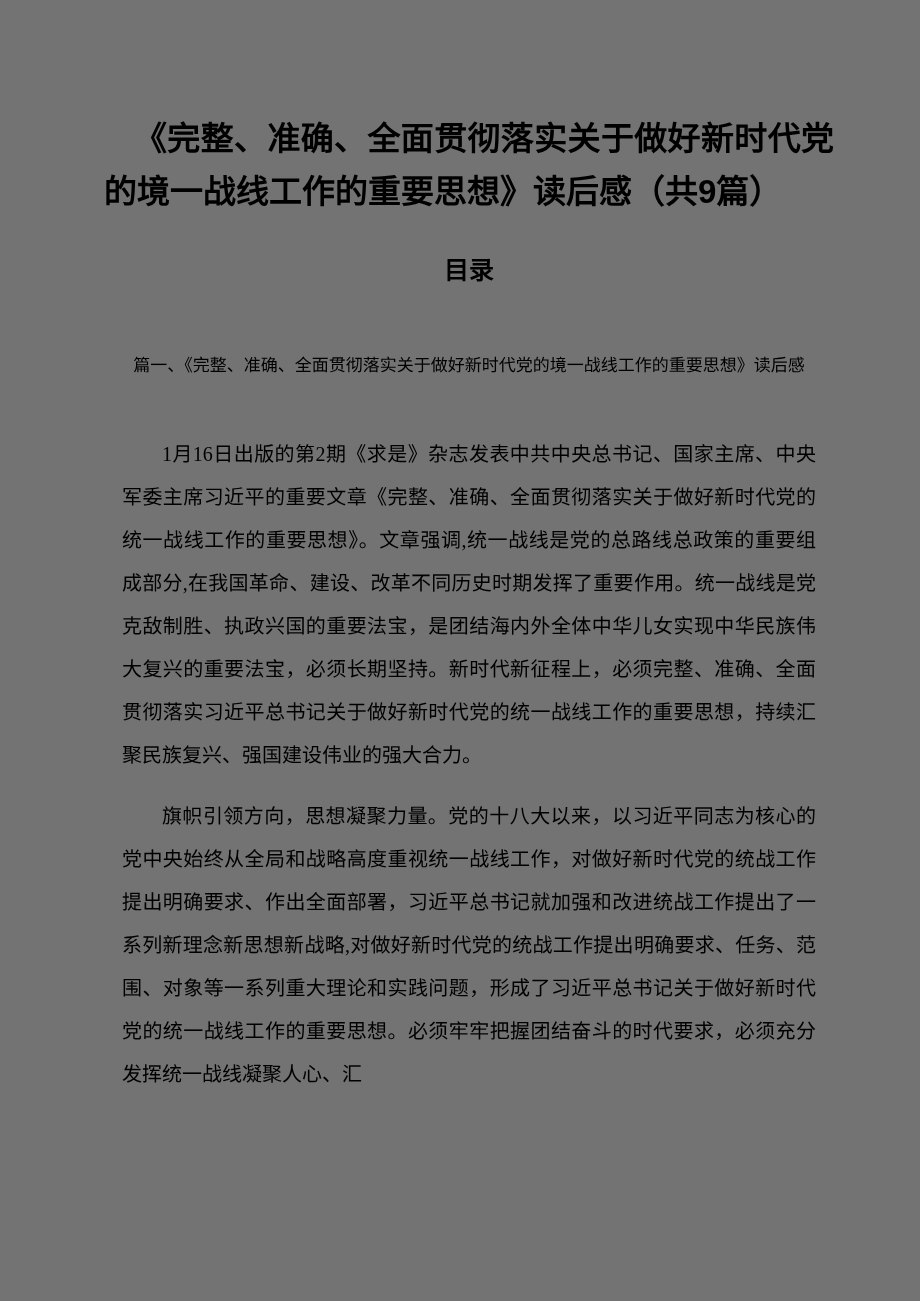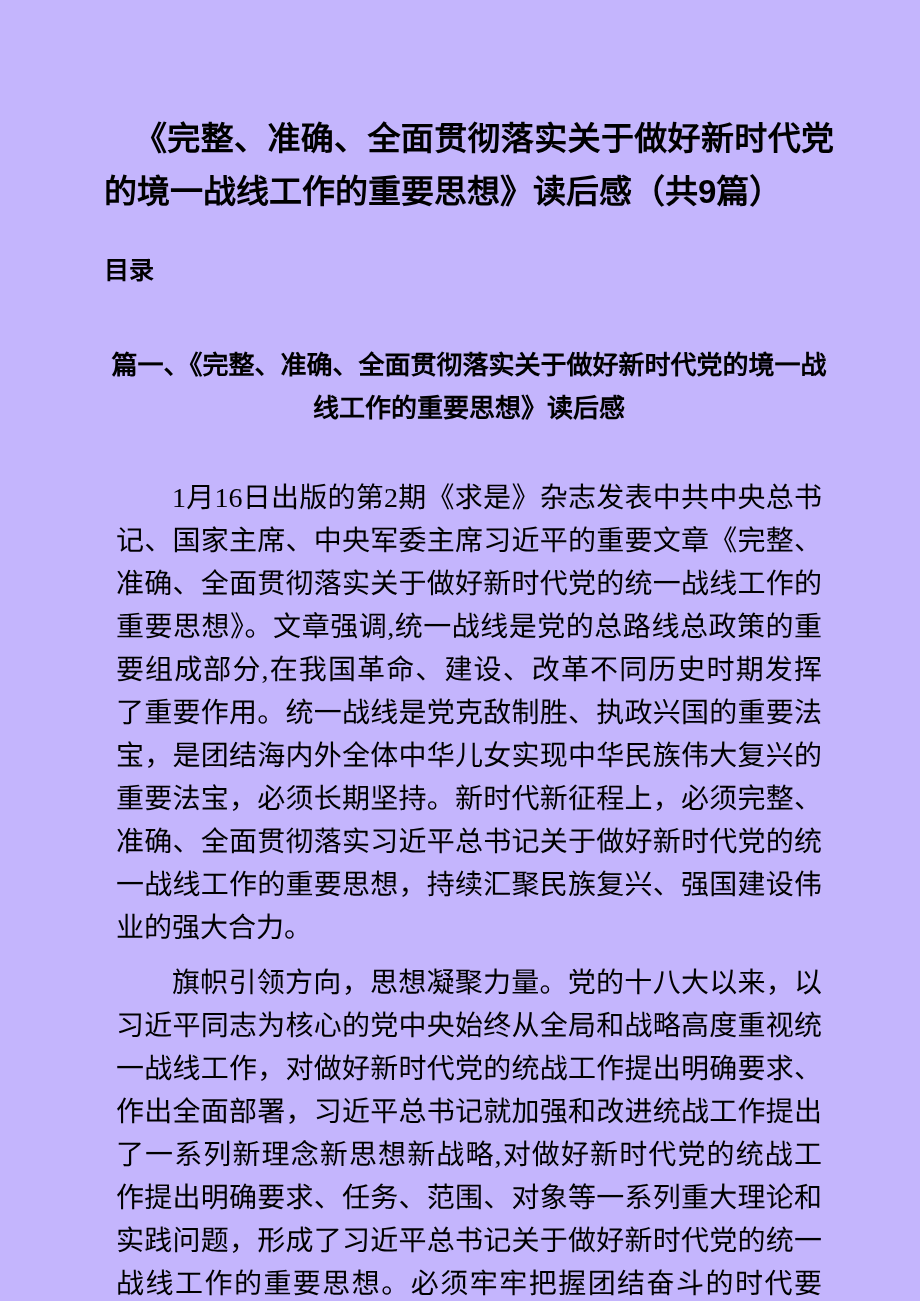--- a/index.html
+++ b/index.html
@@ -10,21 +10,21 @@
     width: 920px;
     height: 1301px;
     background: #ffffff;
     color: #000000;
     overflow: hidden;
     font-family: "Liberation Serif", "DejaVu Serif", serif;
   }
   .page {
     width: 920px;
     height: 1301px;
-    background: #c4b5fd;
+    background: #737373;
     box-sizing: border-box;
   }
   .content {
     width: 730px;
     margin-left: 104px;
   }
   .doc-title {
     margin: 0;
     padding-top: 112px;
     font-family: "Liberation Sans", "DejaVu Sans", sans-serif;
@@ -35,40 +35,40 @@
     text-align: justify;
     text-indent: 30px;
     color: #000000;
   }
   .toc-heading {
     margin-top: 36px;
     font-family: "Liberation Sans", "DejaVu Sans", sans-serif;
     font-weight: 700;
     font-size: 25px;
     line-height: 32px;
-    text-align: left;
+    text-align: center;
     color: #000000;
   }
   .toc-entry {
     margin-top: 58px;
     font-family: "Liberation Sans", "DejaVu Sans", sans-serif;
-    font-weight: 700;
-    font-size: 26px;
+    font-weight: 400;
+    font-size: 17px;
     line-height: 43px;
     text-align: center;
     color: #000000;
   }
   .body-section {
     margin-top: 46px;
   }
   .body-para {
-    margin: 12px;
+    margin: 18px;
     font-family: "Liberation Serif", "DejaVu Serif", serif;
     font-weight: 400;
-    font-size: 28px;
+    font-size: 20px;
     line-height: 43px;
     text-align: justify;
     text-indent: 2em;
     color: #000000;
   }
 </style>
 </head>
 <body>
 
 <div class="page">

